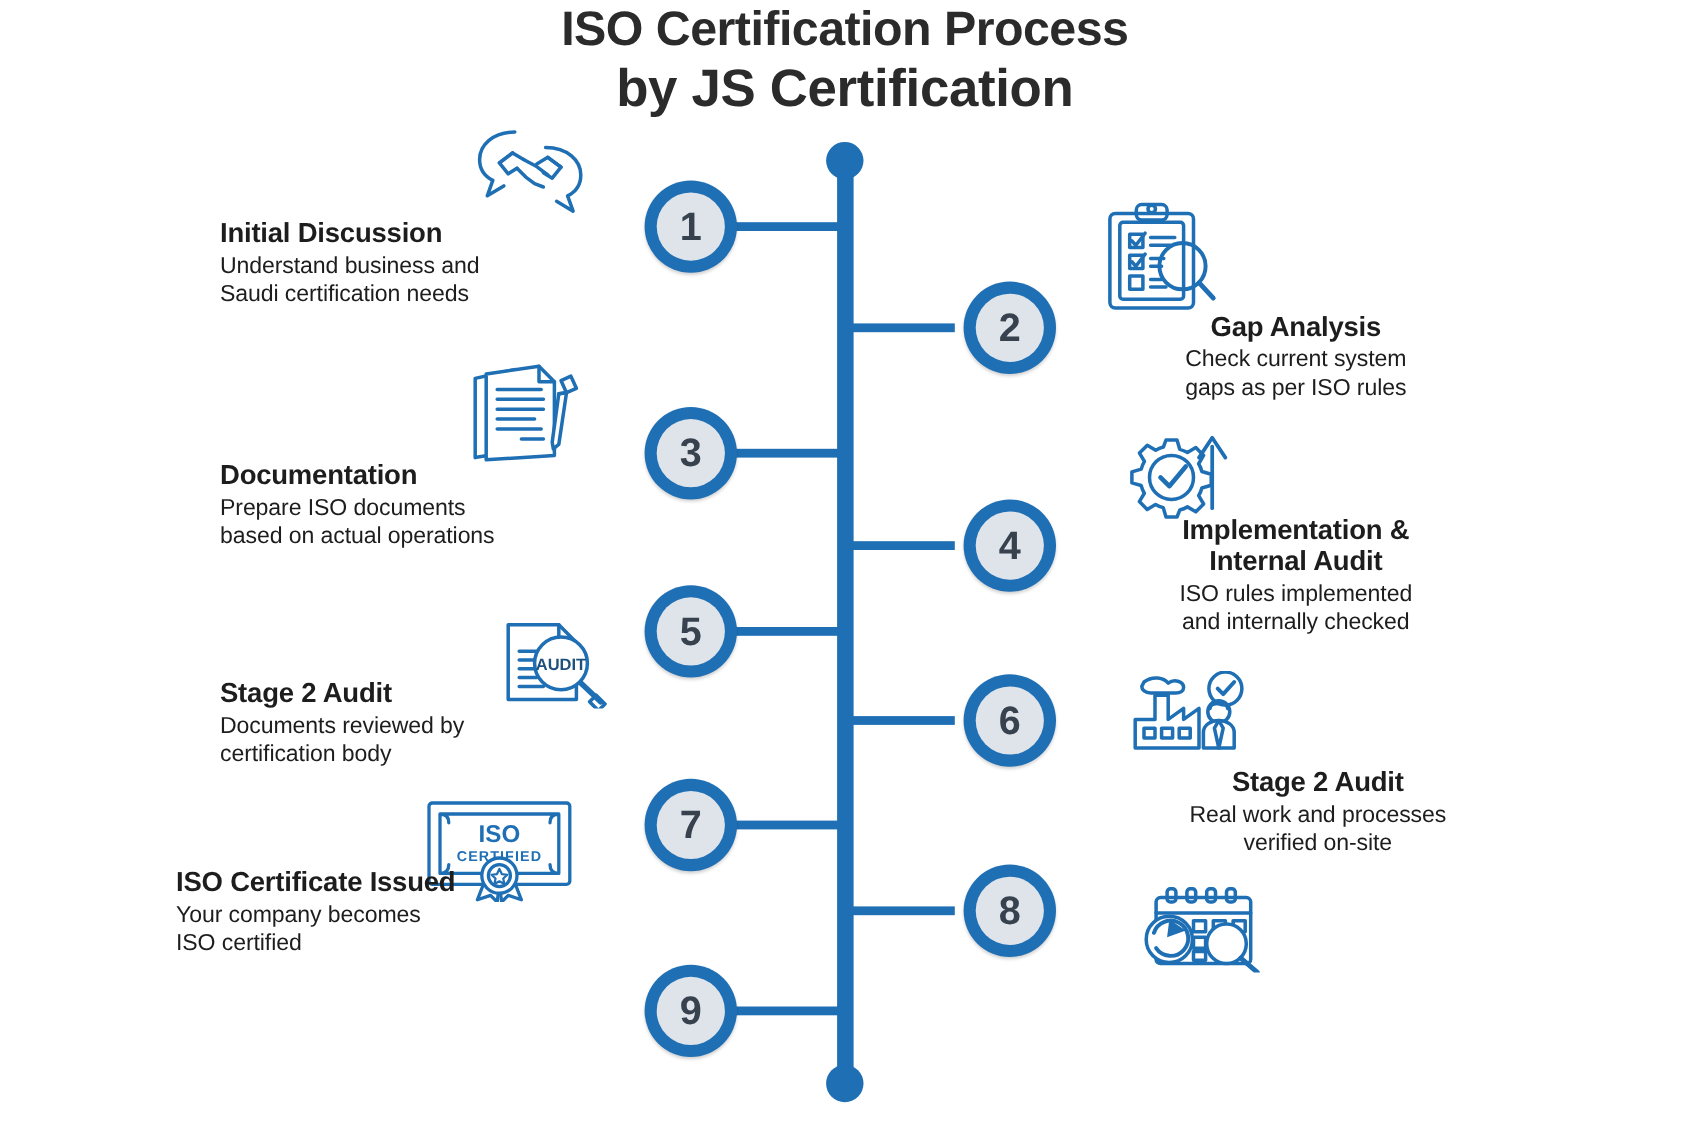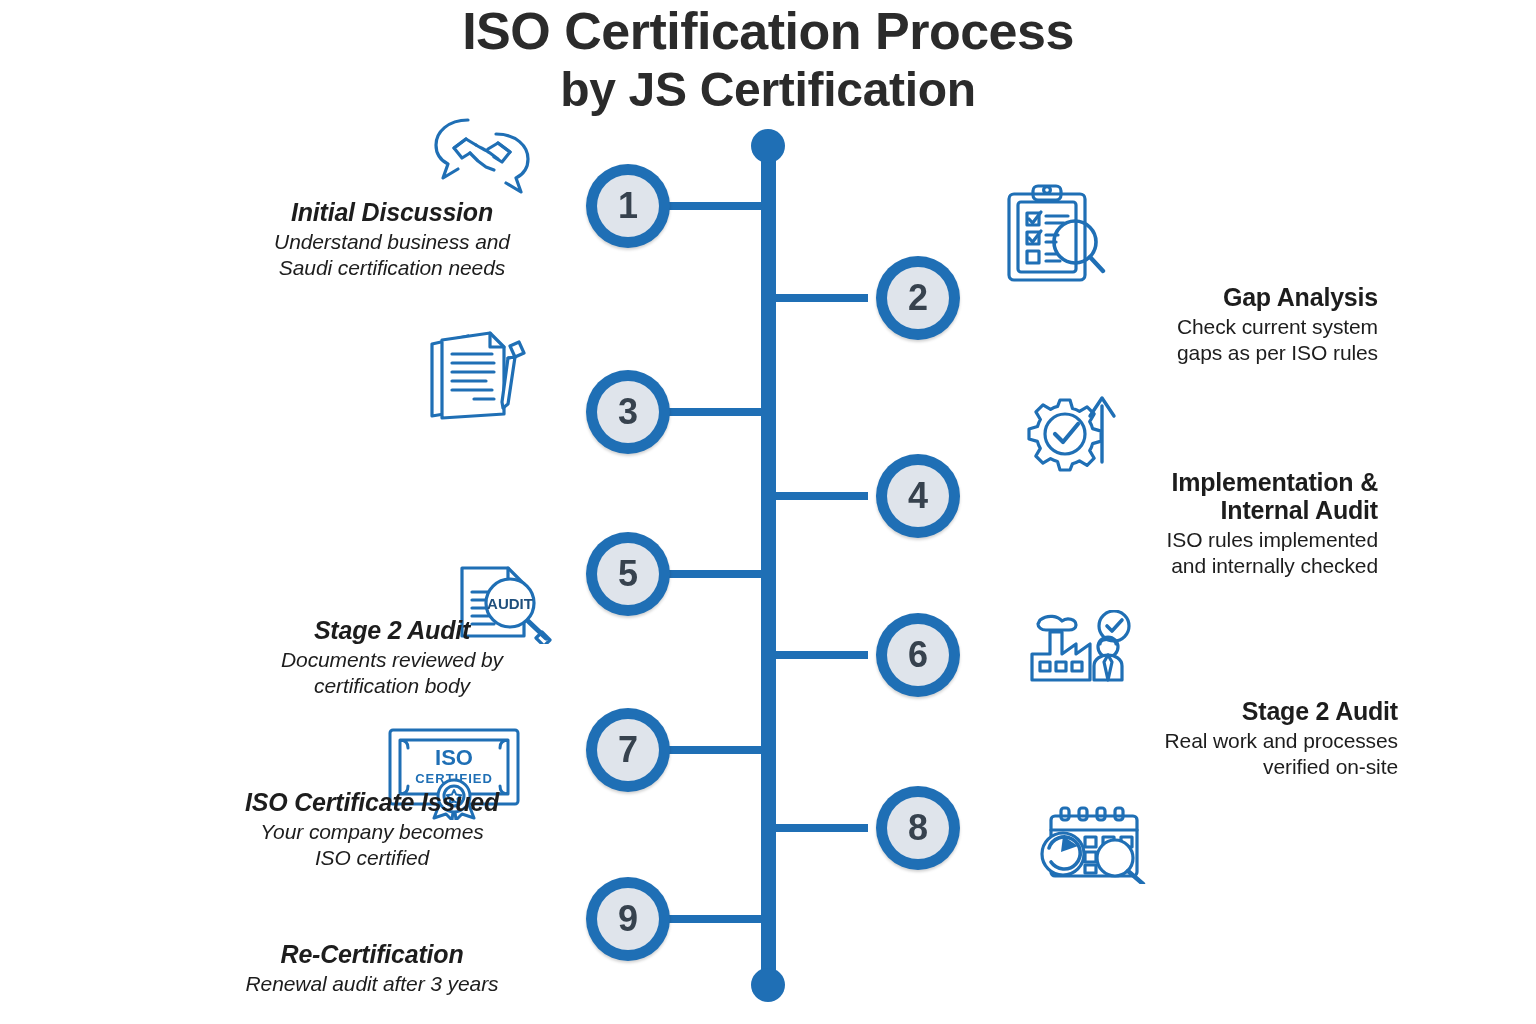--- a/index.html
+++ b/index.html
@@ -8,21 +8,21 @@
     background:#ffffff;
     font-family:"Liberation Sans", sans-serif;
     color:#1d1d1d;
     overflow:hidden;
   }
   #stage { position:relative; width:1536px; height:1024px; }
 
   
   .title-block { position:absolute; top:4px; left:0; width:1536px; text-align:center; }
   .title-line1 {
-    font-size:52px; font-weight:bold; letter-spacing:-0.5px;
+    font-size:44px; font-weight:bold; letter-spacing:-0.5px;
     color:#2b2b2b; line-height:1.05;
   }
   .title-line2 {
     font-size:48px; font-weight:bold; letter-spacing:-0.3px;
     color:#2b2b2b; line-height:1.2; margin-top:2px;
   }
 
   
   .spine { position:absolute; left:761px; top:152px; width:15px; height:833px; background:#1f6fb5; }
   .spine-cap { position:absolute; width:34px; height:34px; border-radius:50%; background:#1f6fb5; left:751px; }
@@ -42,22 +42,22 @@
   .badge-inner {
     width:62px; height:62px; border-radius:50%;
     background:#dfe4eb;
     display:flex; align-items:center; justify-content:center;
     font-size:36px; font-weight:bold; color:#37424e;
     line-height:1;
   }
 
   
   .step { position:absolute; }
-  .step.left  { text-align:center;font-style:italic; }
-  .step.right { text-align:right; }
+  .step.left  { text-align:left; }
+  .step.right { text-align:center; }
   .step-title {
     font-size:25px; font-weight:bold; color:#1d1d1d;
     line-height:1.12; letter-spacing:-0.2px;
   }
   .step-desc {
     font-size:21px; color:#1d1d1d; line-height:1.22; margin-top:3px;
     letter-spacing:-0.1px;
   }
 
   
@@ -231,35 +231,35 @@
       <circle cx="80" cy="52" r="18" fill="#ffffff"></circle>
       <path d="M93 65 L108 78" stroke-width="4.4"></path>
     </svg>
   </div>
 
   <div class="step left" style="left:200px; top:198px; width:384px;">
     <div class="step-title">Initial Discussion</div>
     <div class="step-desc">Understand business and<br>Saudi certification needs</div>
   </div>
 
+  <div class="step left" style="left:200px; top:418px; width:384px;">
+    <div class="step-title">Documentation</div>
+    <div class="step-desc">Prepare ISO documents<br>based on actual operations</div>
+  </div>
 
   <div class="step left" style="left:200px; top:616px; width:384px;">
     <div class="step-title">Stage 2 Audit</div>
     <div class="step-desc">Documents reviewed by<br>certification body</div>
   </div>
 
   <div class="step left" style="left:160px; top:788px; width:424px;">
     <div class="step-title">ISO Certificate Issued</div>
     <div class="step-desc">Your company becomes<br>ISO certified</div>
   </div>
 
-  <div class="step left" style="left:160px; top:940px; width:424px;">
-    <div class="step-title">Re-Certification</div>
-    <div class="step-desc">Renewal audit after 3 years</div>
-  </div>
 
   <div class="step right" style="left:978px; top:283px; width:400px;">
     <div class="step-title">Gap Analysis</div>
     <div class="step-desc">Check current system<br>gaps as per ISO rules</div>
   </div>
 
   <div class="step right" style="left:978px; top:468px; width:400px;">
     <div class="step-title">Implementation &amp;<br>Internal Audit</div>
     <div class="step-desc">ISO rules implemented<br>and internally checked</div>
   </div>

